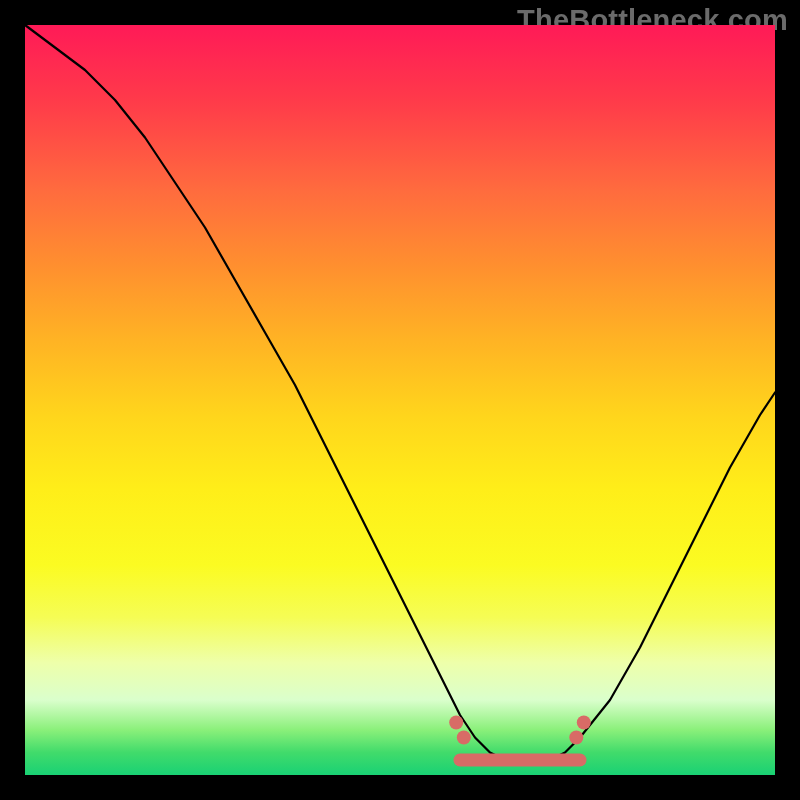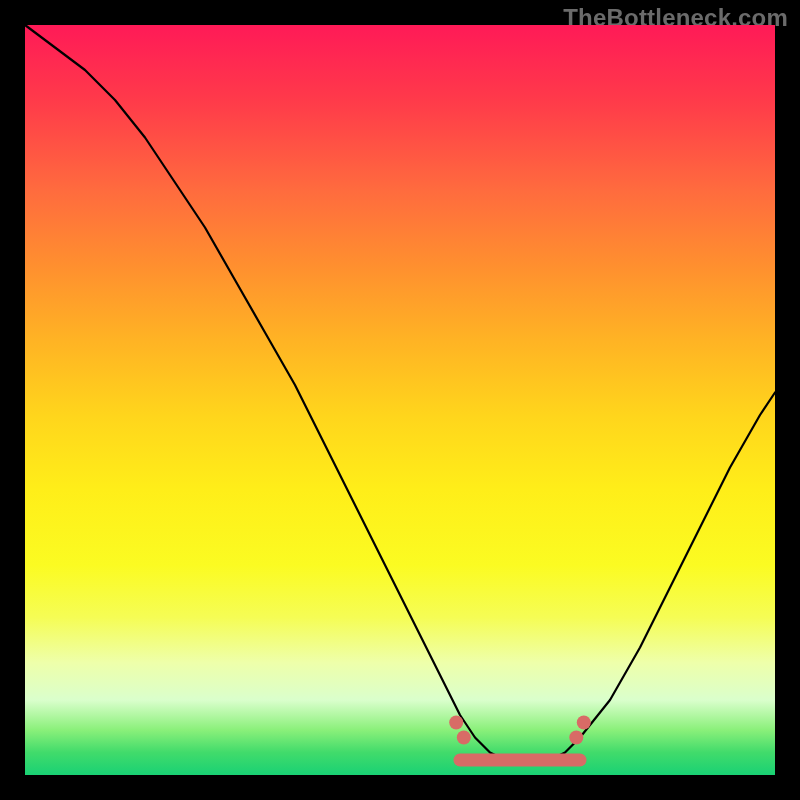--- a/index.html
+++ b/index.html
@@ -40,21 +40,21 @@
       #daffcc 90%,
       #8af07a 94%,
       #41db6b 97%,
       #19d174 100%
     );
   }
   .watermark {
     position: absolute;
     top: 4px;
     right: 12px;
-    font-size: 24px;
+    font-size: 29px;
     font-weight: 600;
     color: #6b6b6b;
     letter-spacing: 0.2px;
     user-select: none;
   }
   svg.overlay {
     position: absolute;
     left: 0;
     top: 0;
     width: 750px;

